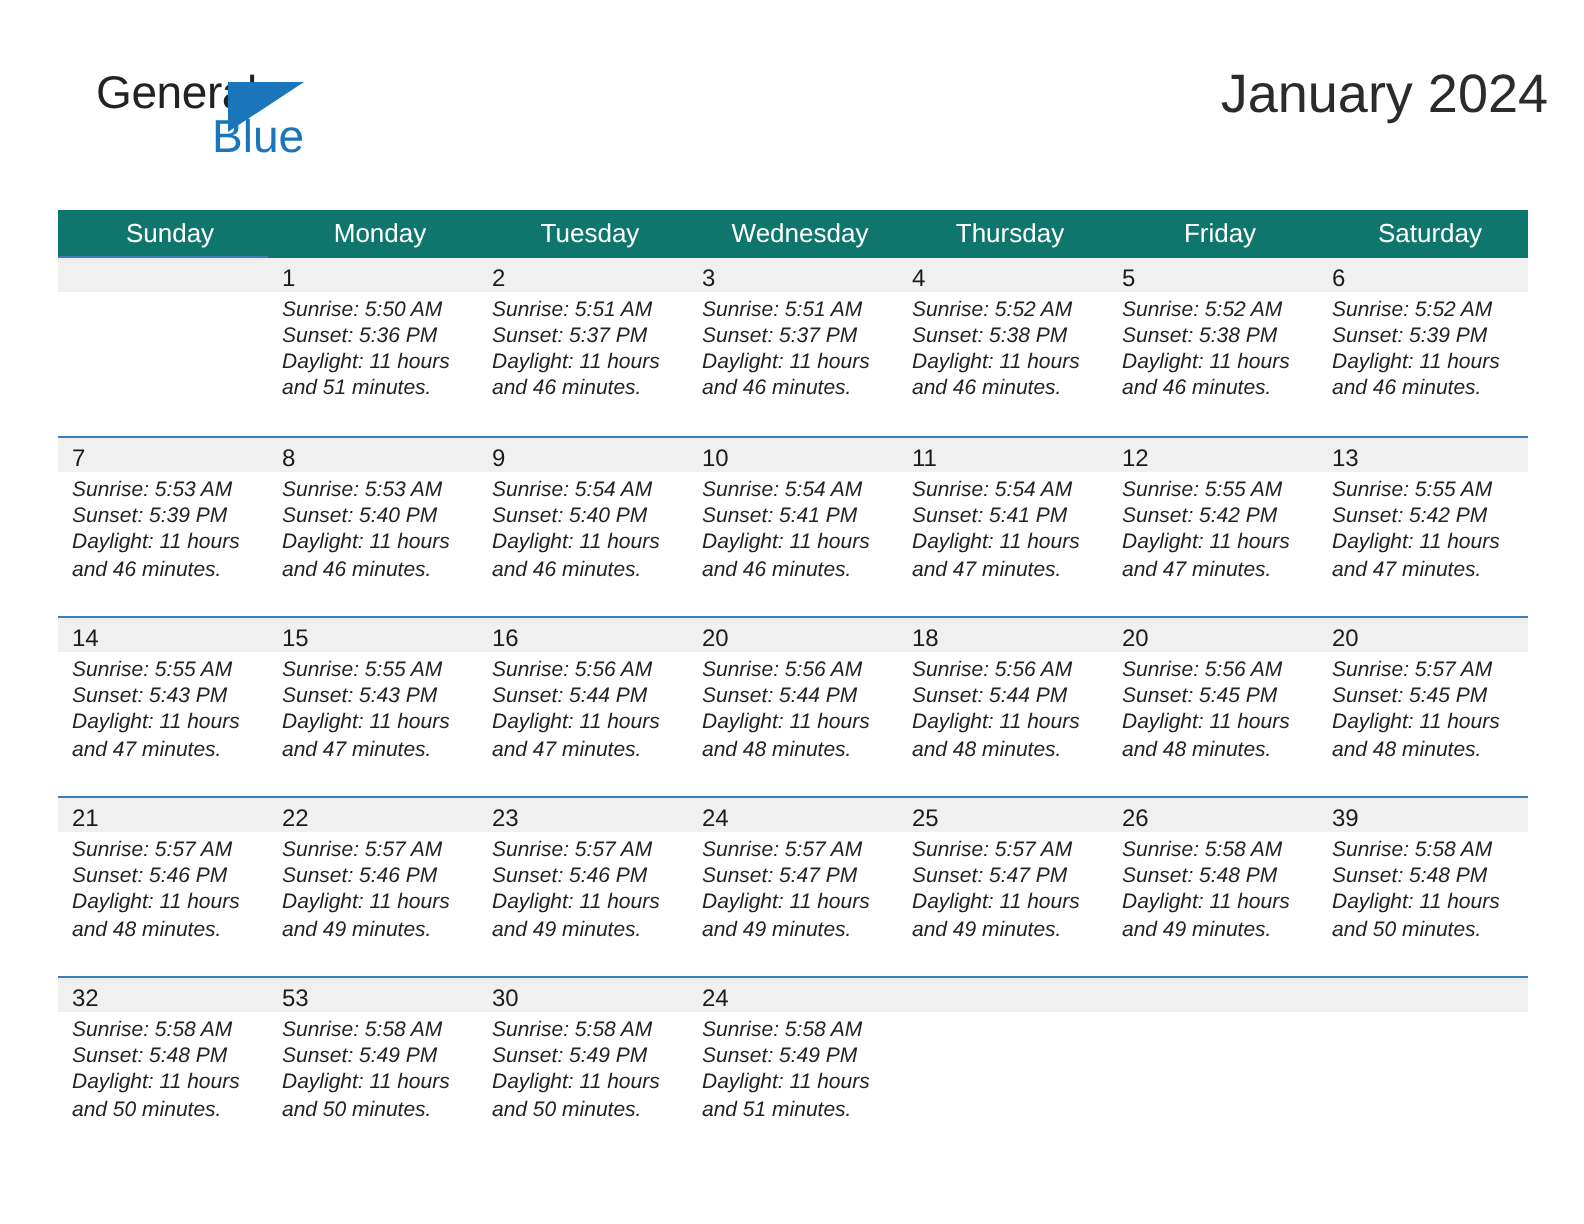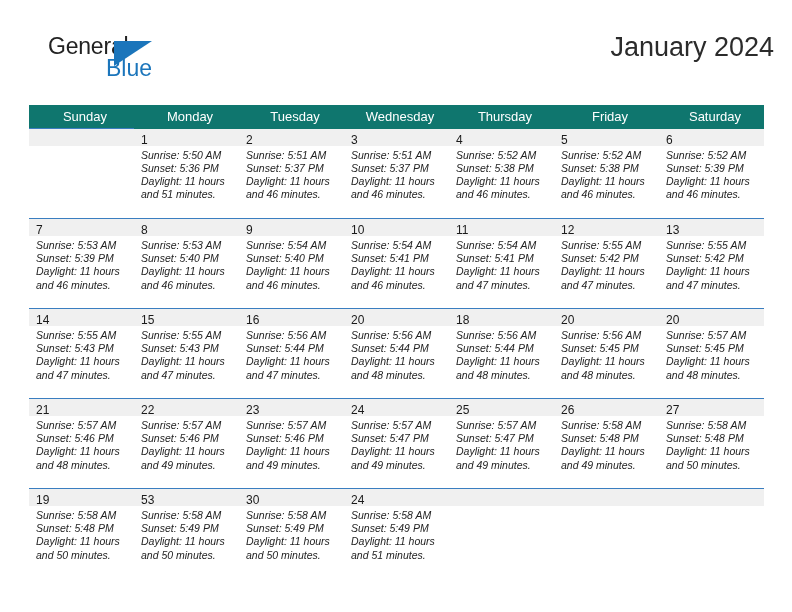--- a/index.html
+++ b/index.html
@@ -484,34 +484,34 @@
                 <div class="details">
                   <div>Sunrise: 5:58 AM</div>
                   <div>Sunset: 5:48 PM</div>
                   <div>Daylight: 11 hours</div>
                   <div>and 49 minutes.</div>
                 </div>
               </div>
             </td>
             <td class="">
               <div class="cell-inner">
-                <div class="daynum-band"><span class="daynum">27</span></div>
+                <div class="daynum-band"><span class="daynum">39</span></div>
                 <div class="details">
                   <div>Sunrise: 5:58 AM</div>
                   <div>Sunset: 5:48 PM</div>
                   <div>Daylight: 11 hours</div>
                   <div>and 50 minutes.</div>
                 </div>
               </div>
             </td>
           </tr>
           <tr class="week-row">
             <td class="">
               <div class="cell-inner">
-                <div class="daynum-band"><span class="daynum">19</span></div>
+                <div class="daynum-band"><span class="daynum">32</span></div>
                 <div class="details">
                   <div>Sunrise: 5:58 AM</div>
                   <div>Sunset: 5:48 PM</div>
                   <div>Daylight: 11 hours</div>
                   <div>and 50 minutes.</div>
                 </div>
               </div>
             </td>
             <td class="">
               <div class="cell-inner">

